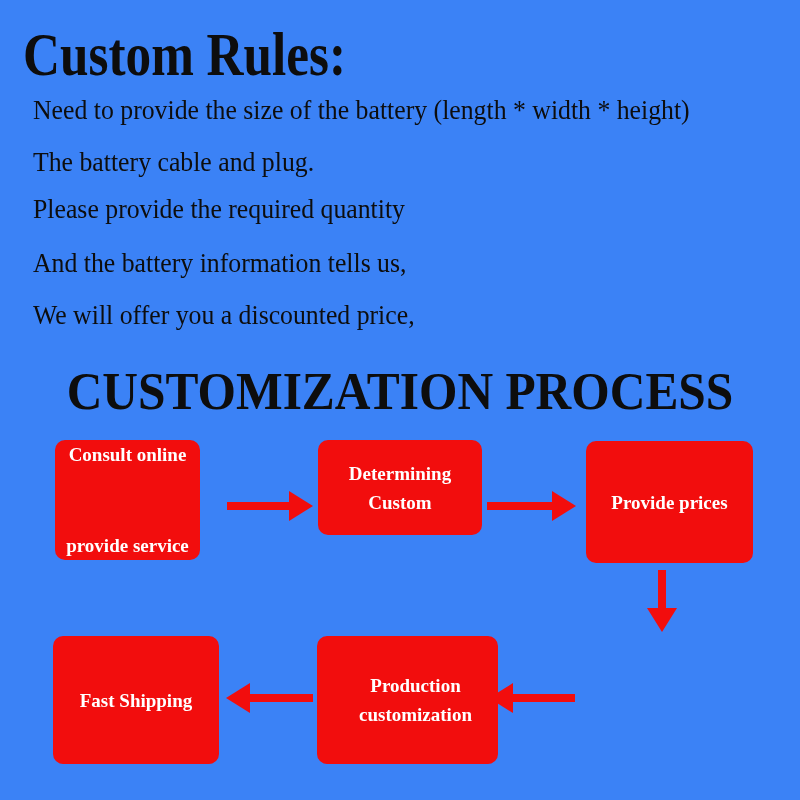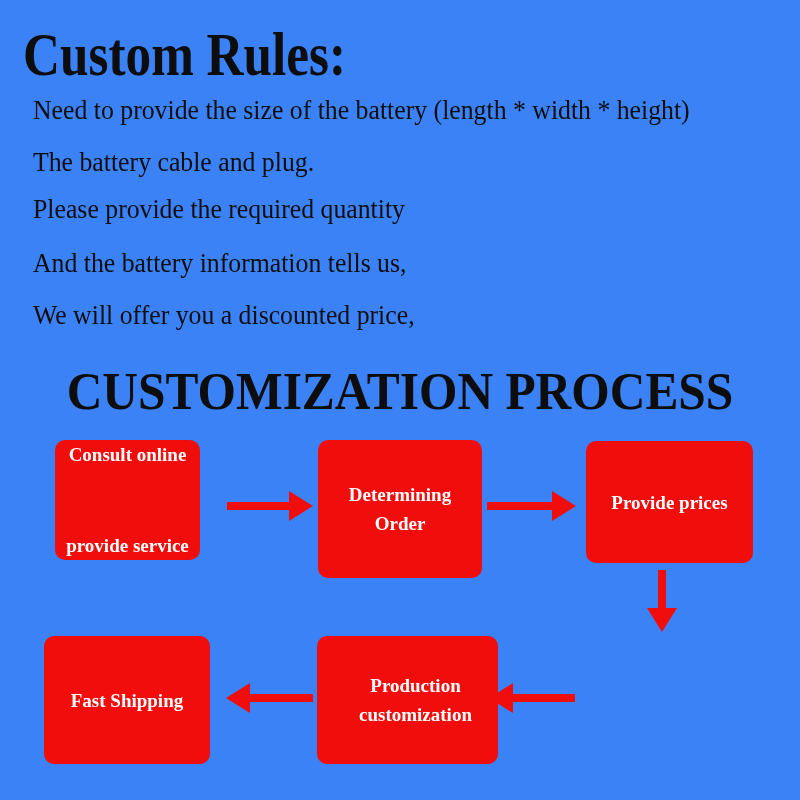--- a/index.html
+++ b/index.html
@@ -46,23 +46,23 @@
     position: absolute;
     background: var(--red);
     border-radius: 10px;
     color: #ffffff; font-weight: bold;
     font-size: 19px; line-height: 29px;
     display: flex; flex-direction: column;
     justify-content: center; align-items: center;
     text-align: center;
   }
   .b1 { left: 55px;  top: 440px; width: 145px; height: 120px; justify-content: space-between; }
-  .b2 { left: 318px; top: 440px; width: 164px; height: 138px; }
+  .b2 { left: 318px; top: 440px; width: 164px; height: 95px; }
   .b3 { left: 578px; top: 441px; width: 167px; height: 122px; margin-left: 8px; }
-  .b4 { left: 44px;  top: 636px; width: 166px; height: 128px; }
+  .b4 { left: 53px;  top: 636px; width: 166px; height: 128px; }
   .b5 { left: 317px; top: 636px; width: 165px; height: 128px; padding-left: 16px; }
   .b6 { left: 579px; top: 636px; width: 167px; height: 128px; }
 
   .arrow { position: absolute; }
   .arrow .shaft { position: absolute; background: var(--red); }
   .arrow .head  { position: absolute; width: 0; height: 0; }
 
   .arrow-right .shaft { left: 0; right: 20px; top: 11px; height: 8px; }
   .arrow-right .head  {
     right: 0; top: 0;
@@ -114,21 +114,21 @@
       <div>provide service</div>
     </div>
 
     <div class="arrow arrow-right a1">
       <i class="shaft"></i>
       <i class="head"></i>
     </div>
 
     <div class="step b2">
       <div>Determining</div>
-      <div>Order</div>
+      <div>Custom</div>
     </div>
 
     <div class="arrow arrow-right a2">
       <i class="shaft"></i>
       <i class="head"></i>
     </div>
 
     <div class="step b3">
       <div>Provide prices</div>
     </div>

